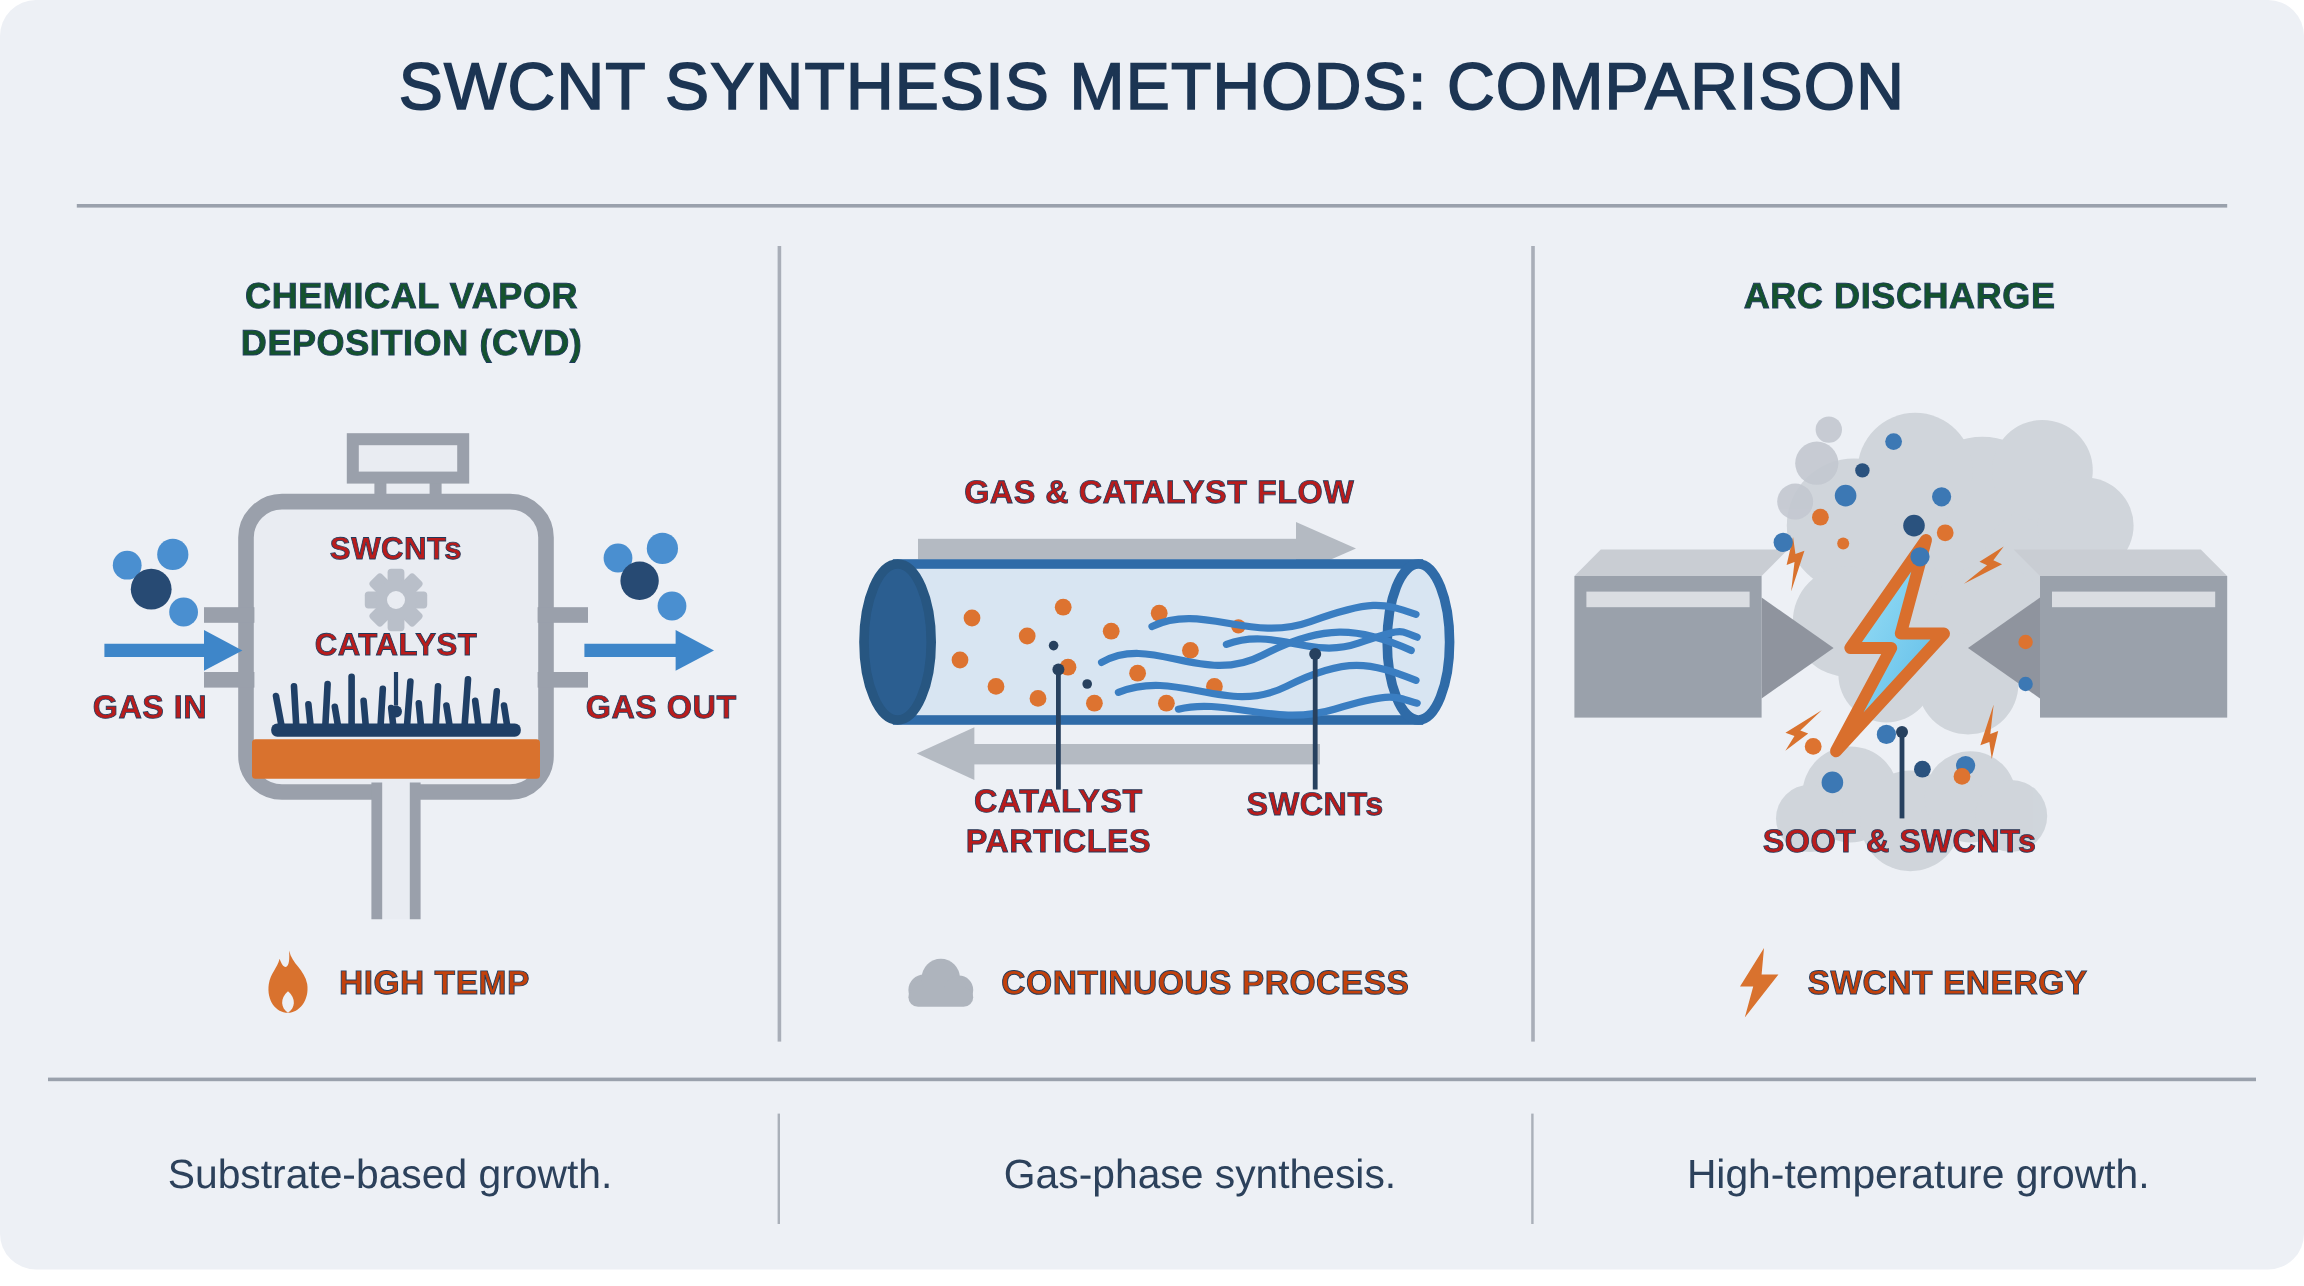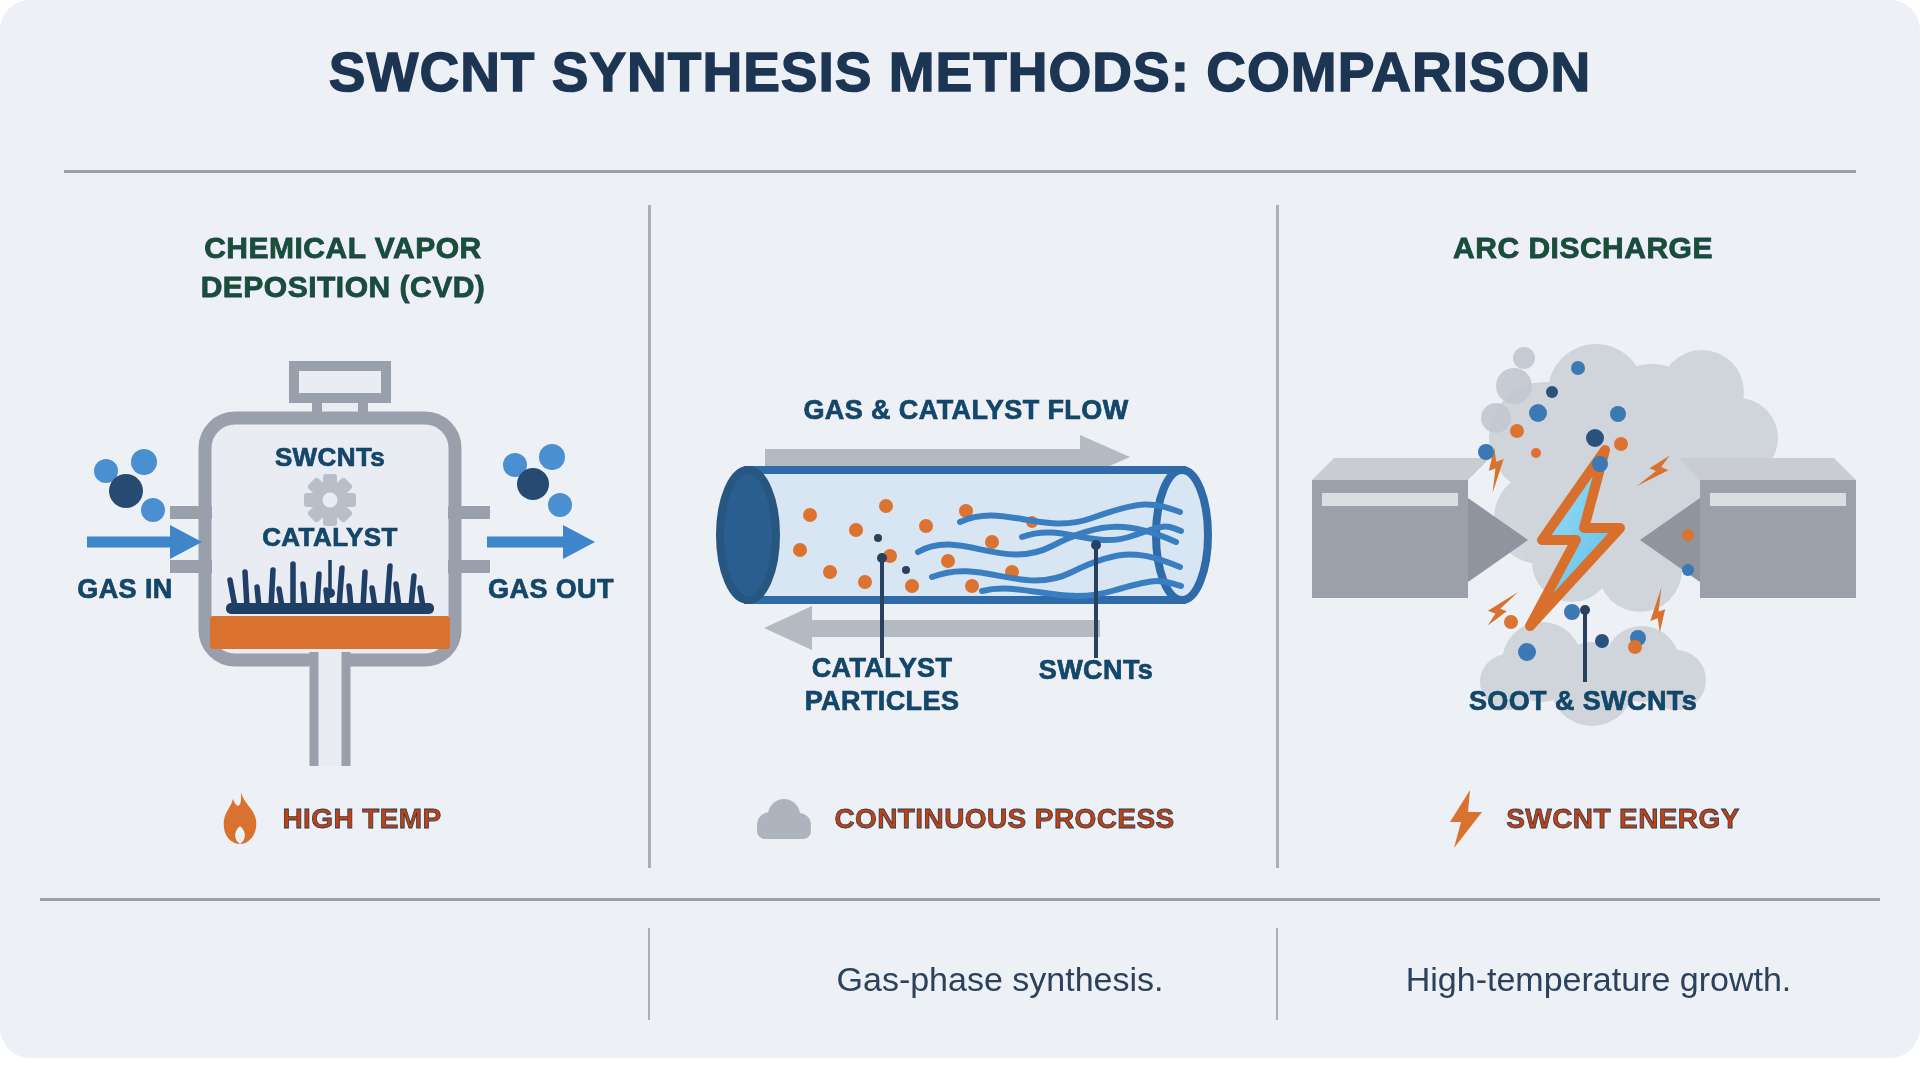--- a/index.html
+++ b/index.html
@@ -1,28 +1,28 @@
 <!DOCTYPE html>
 <html><head>
 <meta charset="utf-8">
 <style>
   html,body{margin:0;padding:0;background:#ffffff;}
   .stage{position:relative;width:1920px;height:1072px;background:#ffffff;overflow:hidden;
          font-family:"Liberation Sans", sans-serif;}
   .card{position:absolute;left:0;top:0;width:1920px;height:1058px;background:#edf0f5;border-radius:30px;}
   .title{position:absolute;top:40px;left:0;width:1920px;text-align:center;
-         font-size:55px;font-weight:700;color:#1c3553;letter-spacing:1px;
+         font-size:55px;font-weight:400;color:#1c3553;letter-spacing:1px;
          -webkit-text-stroke:1.4px #1c3553;}
   .rule-top{position:absolute;top:170px;left:64px;width:1792px;height:3px;background:#9aa1ac;}
   .rule-bottom{position:absolute;top:898px;left:40px;width:1840px;height:3px;background:#9aa1ac;}
   .col-divider{position:absolute;top:205px;width:3px;height:663px;background:#a9aeb8;}
   .bottom-divider{position:absolute;top:928px;width:2px;height:92px;background:#aab0b9;}
   .heading{position:absolute;top:228px;text-align:center;font-size:30px;font-weight:800;
            color:#14532d;line-height:1.3;letter-spacing:.5px;-webkit-text-stroke:.8px #1e3a5c;}
-  .dlabel{position:absolute;text-align:center;font-size:27px;font-weight:800;color:#0c4a6e;
+  .dlabel{position:absolute;text-align:center;font-size:27px;font-weight:800;color:#b91c1c;
           letter-spacing:.4px;-webkit-text-stroke:.7px #1e3a5c;}
   .dlabel.small{font-size:26px;}
   .diagram{position:absolute;}
   .feature{position:absolute;top:788px;height:62px;display:flex;align-items:center;
            justify-content:center;gap:18px;}
   .feature .flabel{font-size:28px;font-weight:800;color:#c2410c;letter-spacing:.4px;
            -webkit-text-stroke:.8px #1e3a5c;}
   .summary{position:absolute;top:960px;text-align:center;font-size:34px;font-weight:400;color:#2c415b;}
   svg{display:block;}
 </style>
@@ -317,15 +317,16 @@
         <polygon points="26,0 6,32 17,32 10,58 38,22 24,22" fill="#d9722e"></polygon>
       </svg>
     </span>
     <span class="flabel">SWCNT ENERGY</span>
   </div>
 
   <div class="rule-bottom"></div>
   <div class="bottom-divider" style="left:648px"></div>
   <div class="bottom-divider" style="left:1276px"></div>
 
+  <div class="summary" style="left:0;width:650px">Substrate-based growth.</div>
   <div class="summary" style="left:650px;width:700px">Gas-phase synthesis.</div>
   <div class="summary" style="left:1277px;width:643px">High-temperature growth.</div>
 </div>
 
 </body></html>

